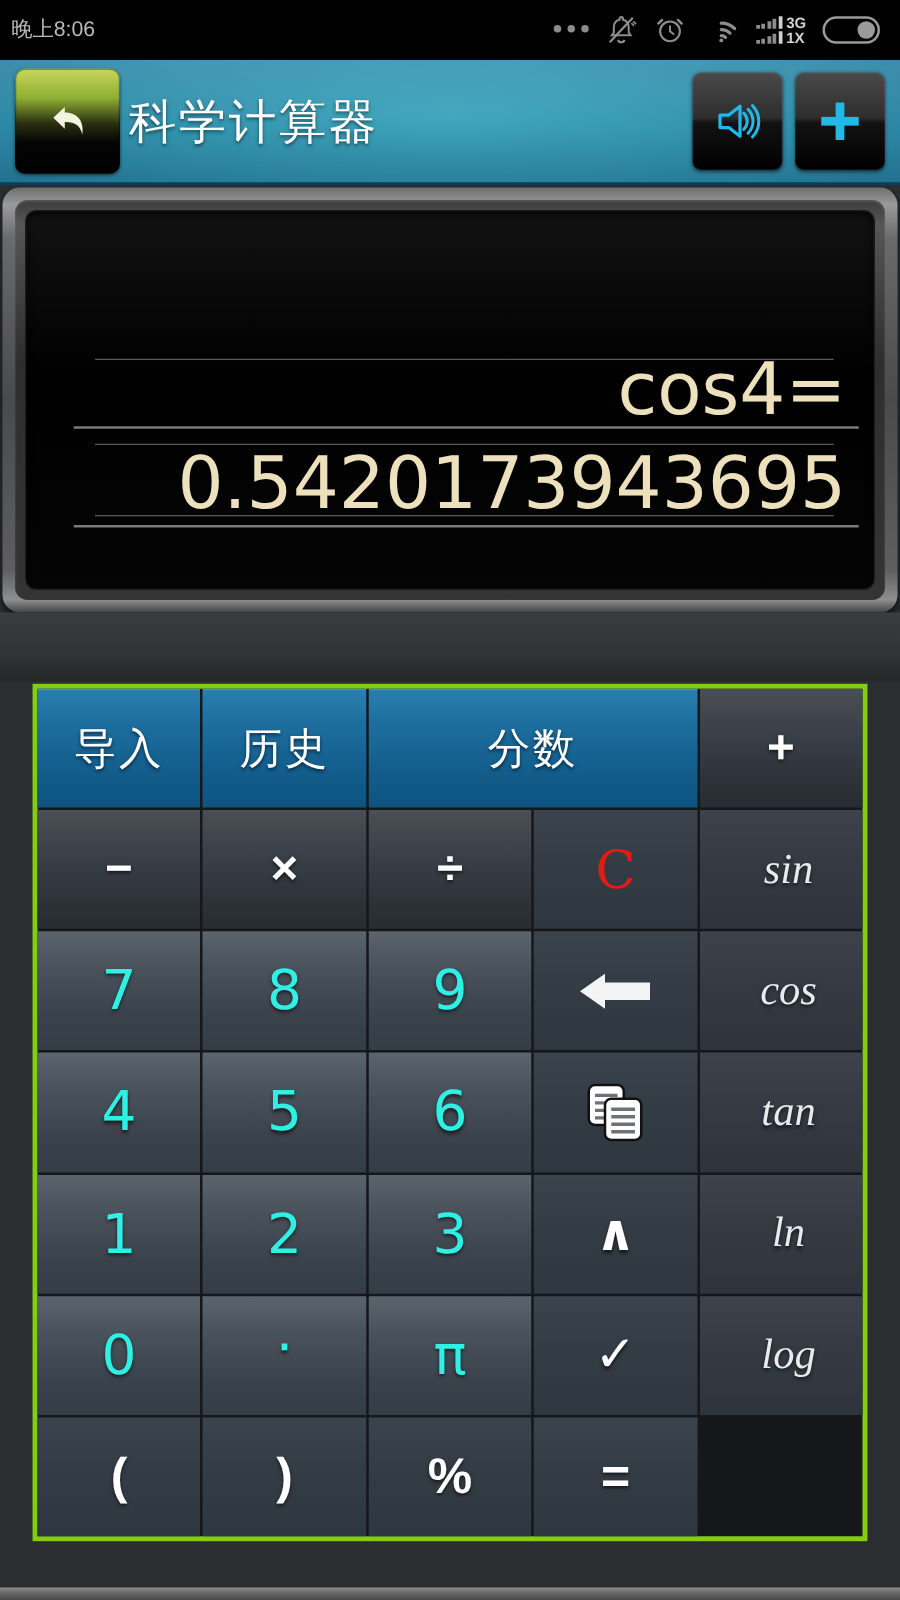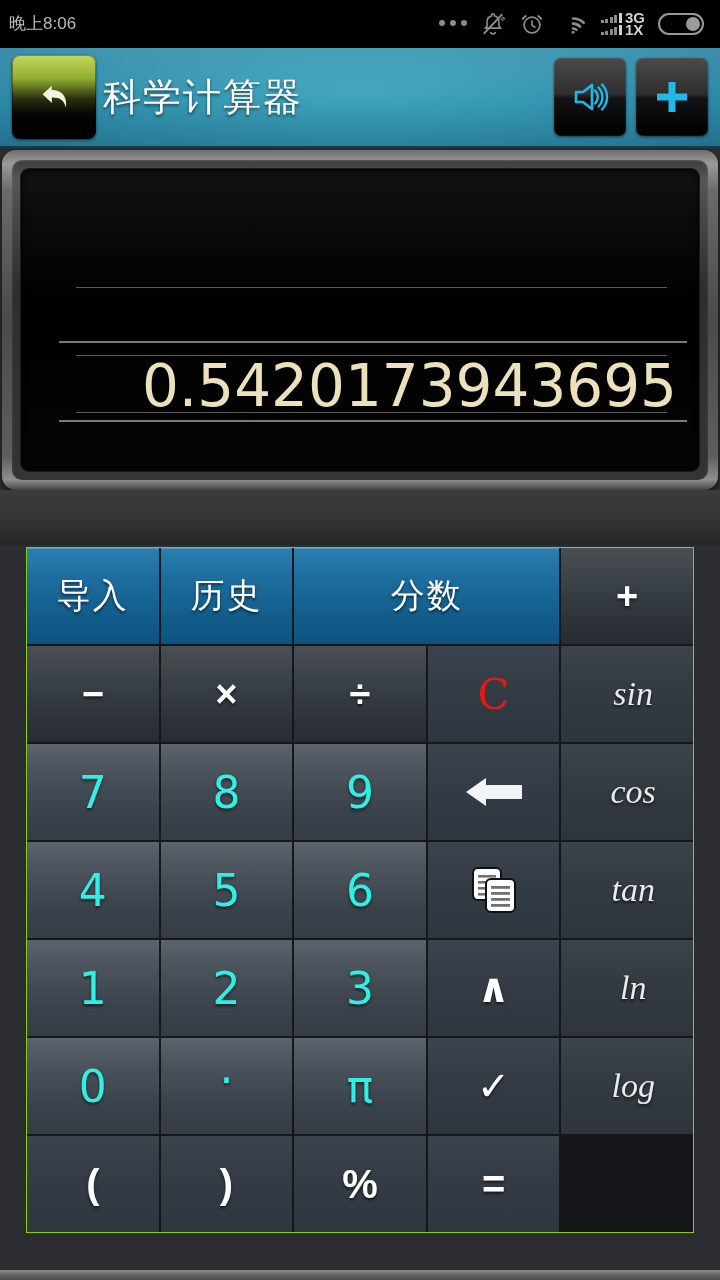--- a/index.html
+++ b/index.html
@@ -25,21 +25,21 @@
   .sb-icon{ display:flex; align-items:center; justify-content:center; }
   .dots3{ display:flex; gap:5px; align-items:flex-end; padding-bottom:2px; }
   .dots3 i{ width:6px; height:6px; border-radius:50%; background:#8c8c8c; display:block; }
   .sigwrap{ display:flex; align-items:center; gap:3px; }
   .bars{ display:flex; flex-direction:column; gap:2px; }
   .barrow{ display:flex; align-items:flex-end; gap:1.5px; height:10px; }
   .barrow i{ display:block; width:3px; background:#8c8c8c; }
   .barrow i:nth-child(1){height:3px;} .barrow i:nth-child(2){height:4px;}
   .barrow i:nth-child(3){height:6px;} .barrow i:nth-child(4){height:8px;}
   .barrow i:nth-child(5){height:10px;background:#d0d0d0;}
-  .gtxt{ display:flex; flex-direction:column; color:#d2d2d2; font-size:15px; line-height:12px; font-weight:bold;}
+  .gtxt{ display:flex; flex-direction:column; color:#d2d2d2; font-size:12px; line-height:12px; font-weight:bold;}
   .battery{
     width:46px;height:22px;border:2px solid #9a9a9a;border-radius:11px;position:relative;
   }
   .battery:after{
     content:"";position:absolute;right:2px;top:2px;bottom:2px;width:14px;border-radius:9px;background:#9a9a9a;
   }
 
   
   #titlebar{
     position:absolute; left:0; top:48px; width:720px; height:100px;
@@ -112,21 +112,21 @@
   }
 
   
   #keypad{
     position:absolute; left:26px; top:547px; width:668px; height:686px;
     display:grid;
     grid-template-columns:repeat(5,1fr);
     grid-template-rows:repeat(7,1fr);
     gap:2px;
     background:#15171a;
-    border:1px solid #84cc16;
+    border:4px solid #84cc16;
   }
   .key{
     position:relative; display:flex; align-items:center; justify-content:center;
     color:#ffffff; user-select:none; overflow:hidden;
   }
   .key .lbl{ position:relative; z-index:2; text-shadow:0 2px 3px rgba(0,0,0,.6); }
 
   .key.blue{
     background:linear-gradient(180deg,#2a7fae 0%,#1d6e9e 30%,#125d8c 70%,#0d5380 100%);
     box-shadow:inset 0 1px 0 rgba(255,255,255,.18);
@@ -275,20 +275,21 @@
   </div>
 
   <div id="displaywrap">
     <div id="displaybezel">
       <div id="displayinner">
         <div class="rule r1"></div>
         <div class="rule r2"></div>
         <div class="rule r3"></div>
         <div class="rule r4"></div>
         <div class="rule r5"></div>
+        <div id="expr">cos4=</div>
         <div id="result">0.5420173943695</div>
       </div>
     </div>
   </div>
 
   <div id="midband"></div>
   <div id="kpbg"></div>
 
   <div id="keypad">
       <div class="key blue">

